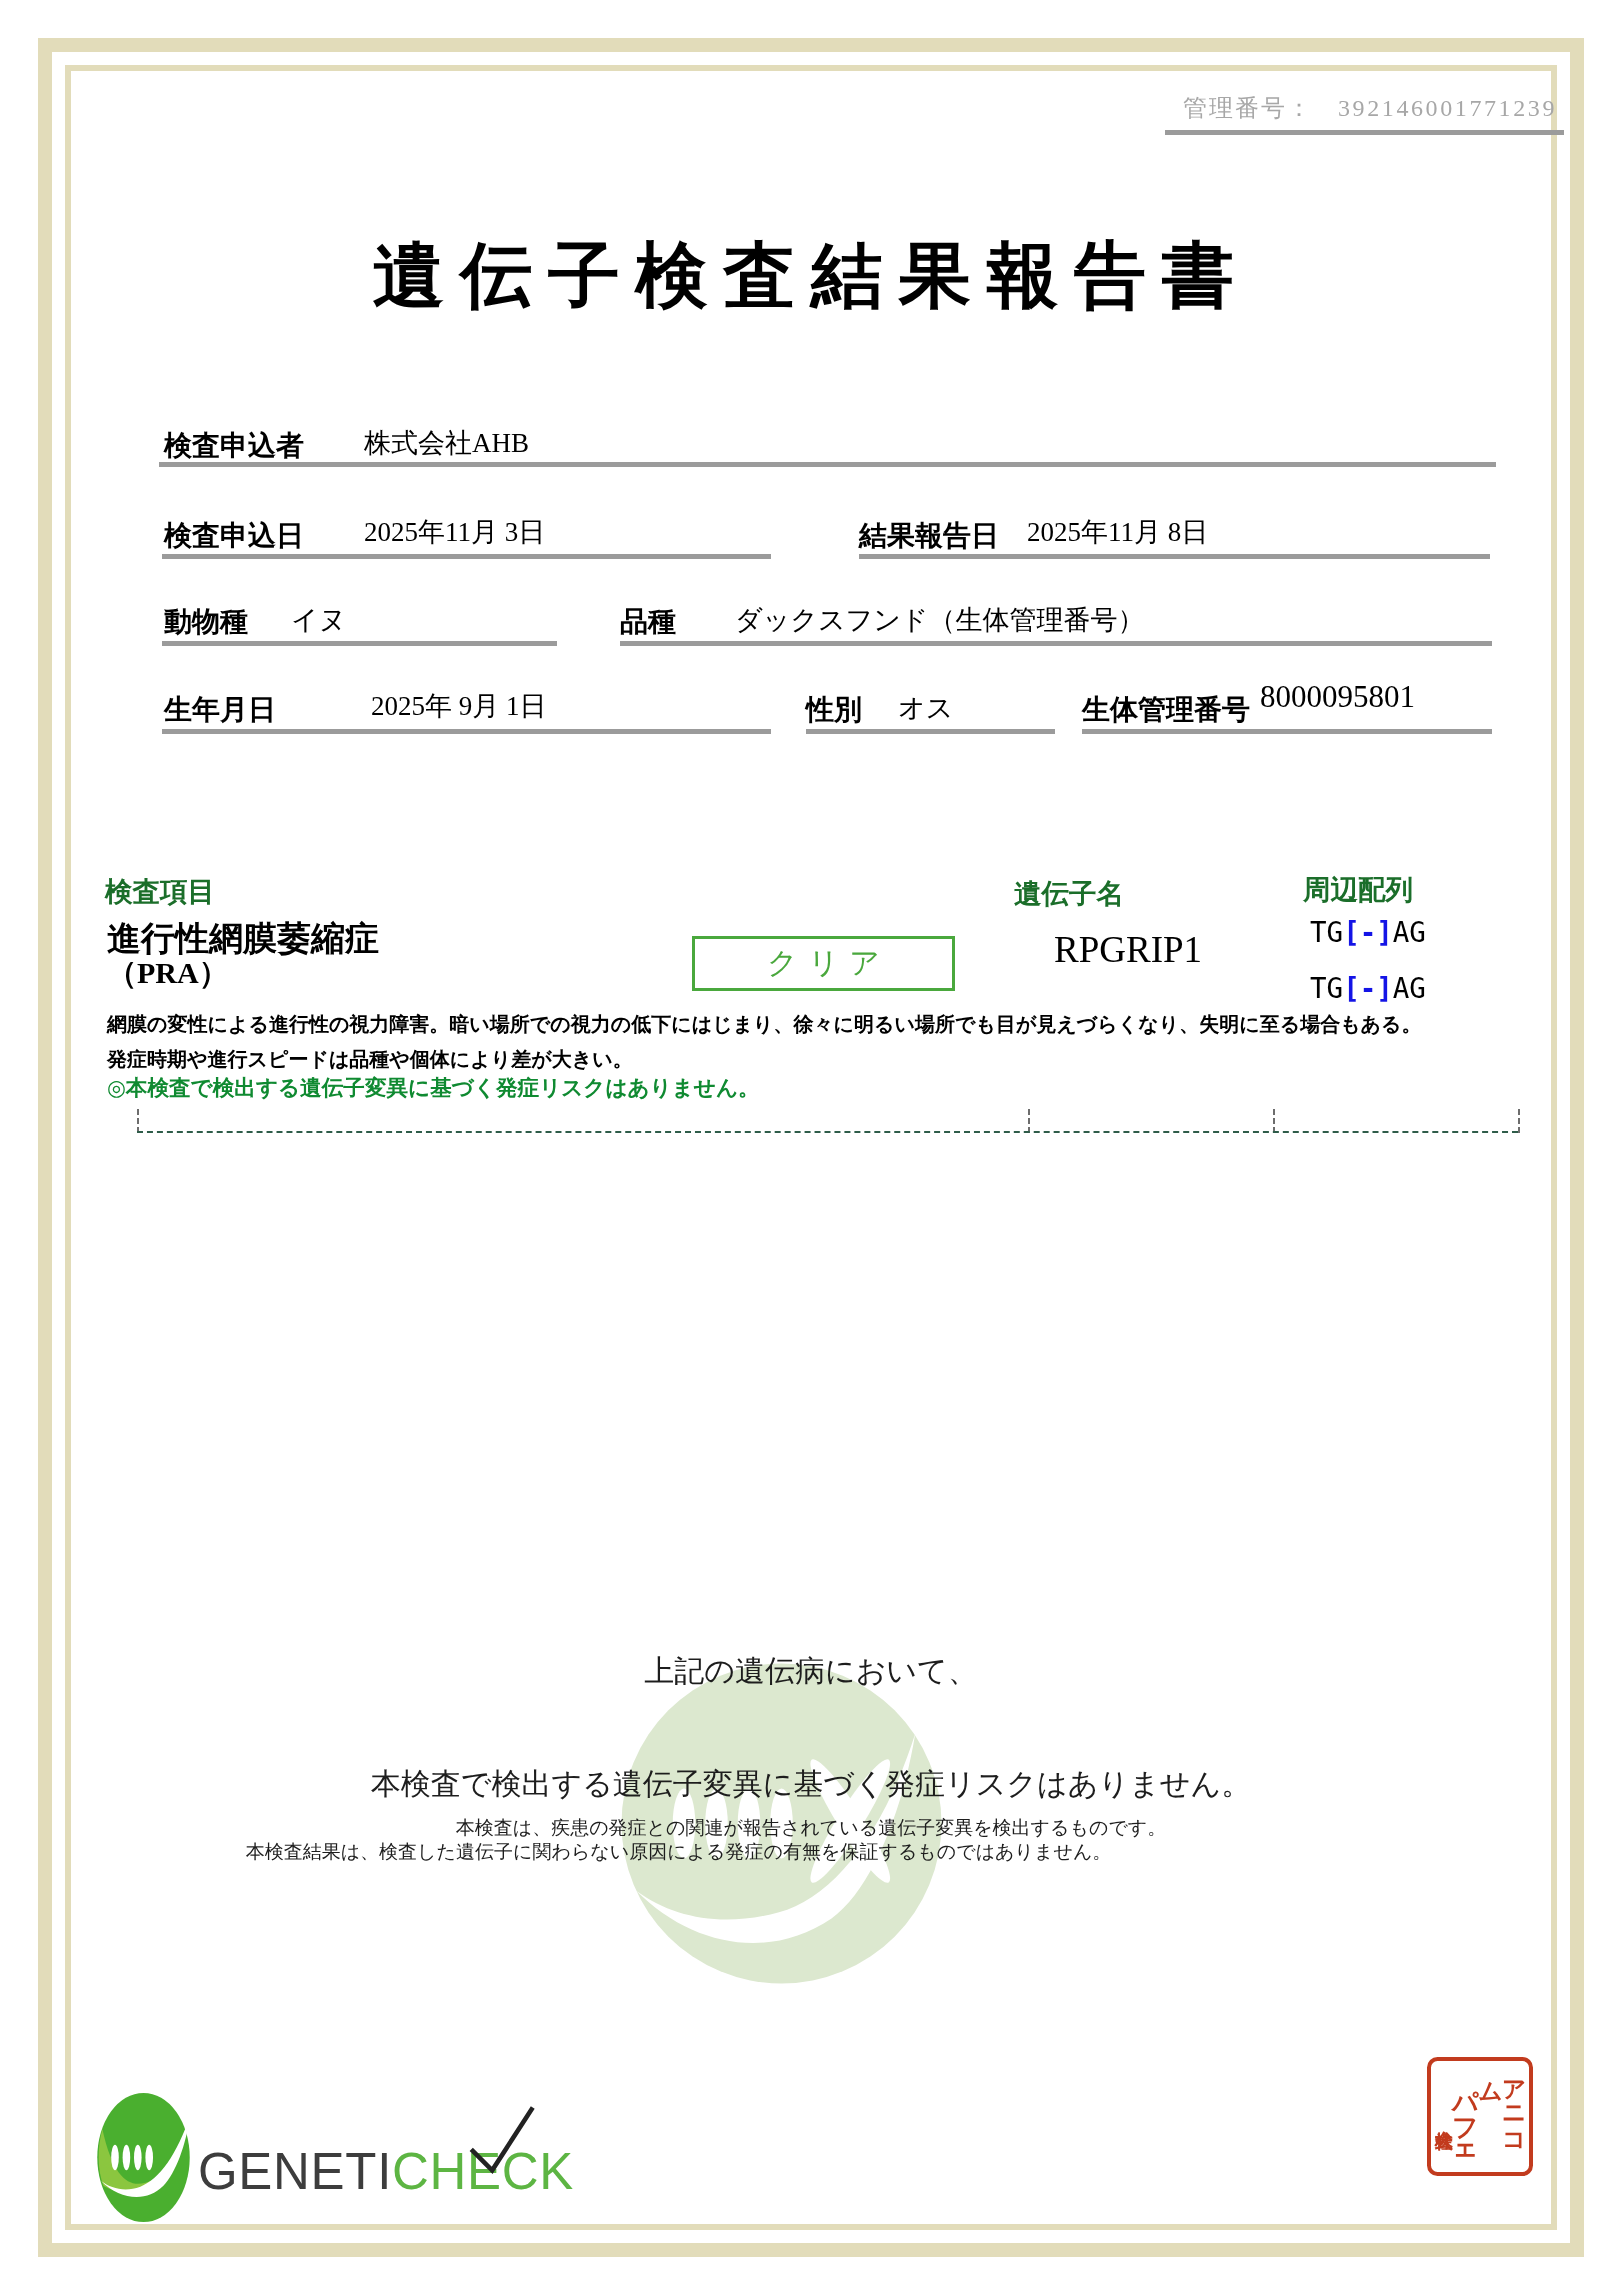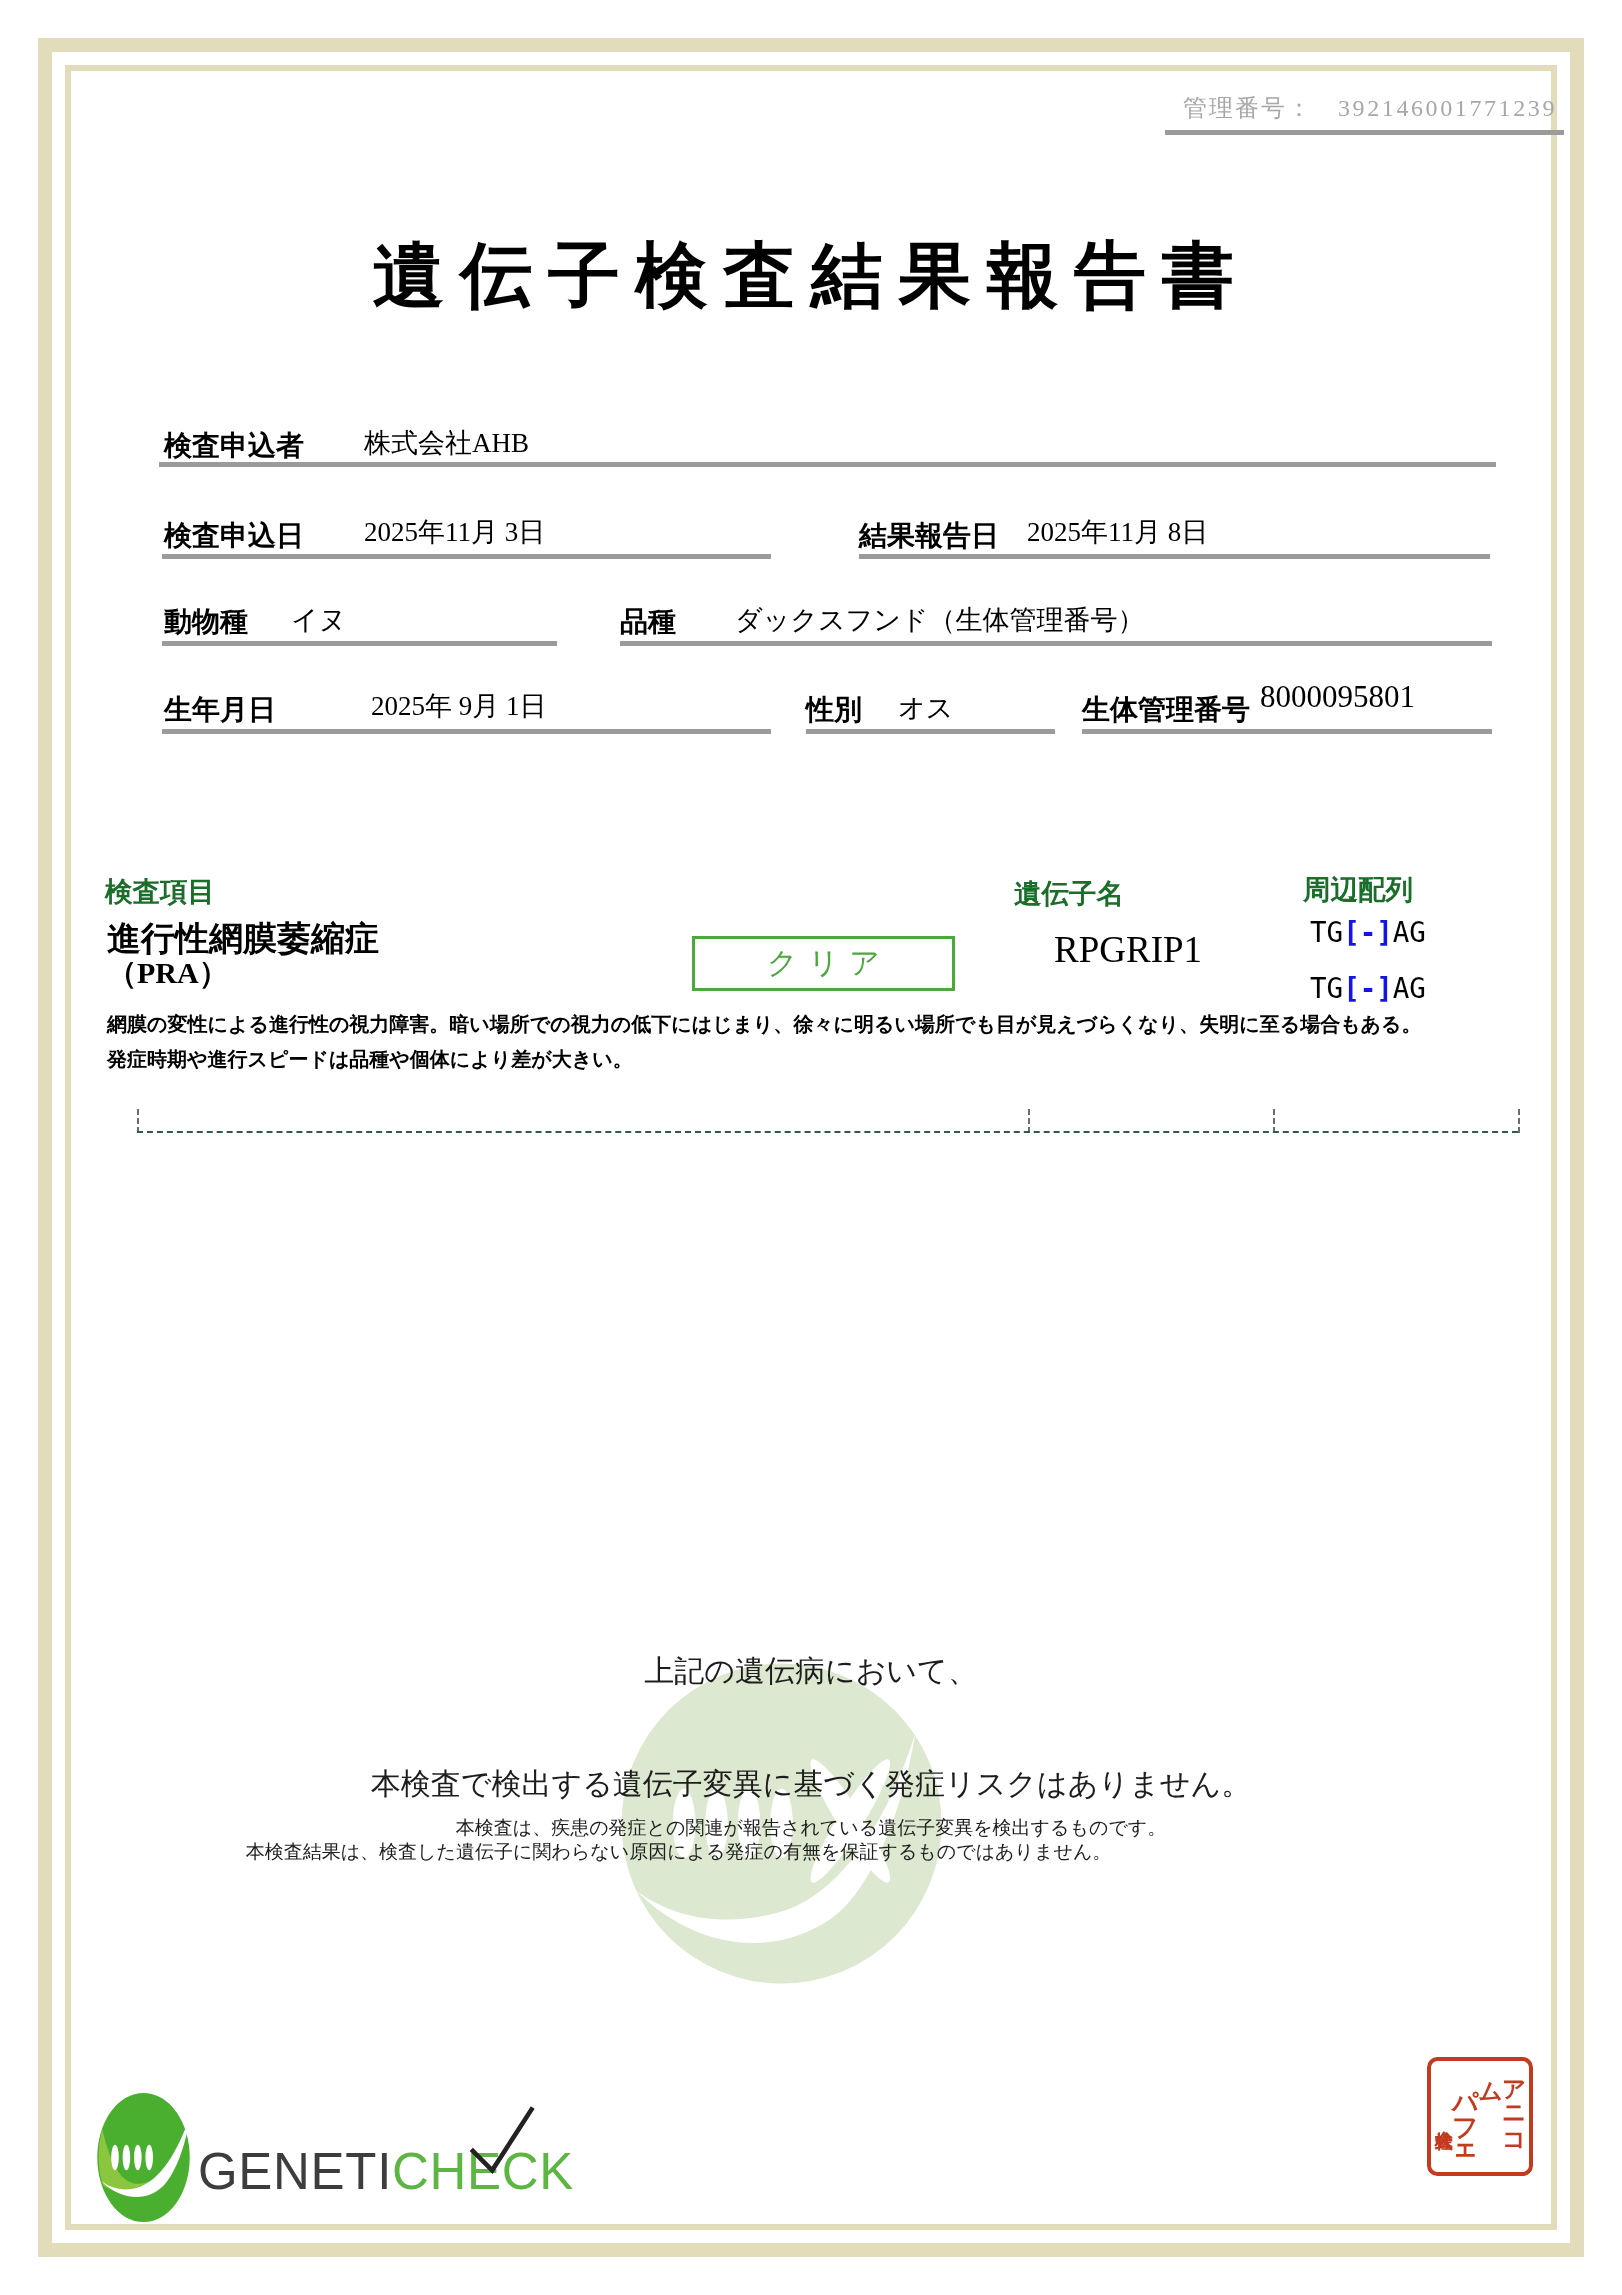--- a/index.html
+++ b/index.html
@@ -146,20 +146,21 @@
   <div class="abs sec-head z" style="top:872px;left:1303px;">周辺配列</div>
   <div class="abs seq z" style="top:916px;left:1310px;">
     <span>TG</span><span class="variant">[-]</span><span>AG</span>
   </div>
   <div class="abs seq z" style="top:972px;left:1310px;">
     <span>TG</span><span class="variant">[-]</span><span>AG</span>
   </div>
 
   <div class="abs desc z" style="top:1011px;">網膜の変性による進行性の視力障害。暗い場所での視力の低下にはじまり、徐々に明るい場所でも目が見えづらくなり、失明に至る場合もある。</div>
   <div class="abs desc z" style="top:1046px;">発症時期や進行スピードは品種や個体により差が大きい。</div>
+  <div class="abs risk z" style="top:1073px;left:107px;">◎本検査で検出する遺伝子変異に基づく発症リスクはありません。</div>
 
   <div class="tick" style="left:137px;"></div>
   <div class="tick" style="left:1028px;"></div>
   <div class="tick" style="left:1273px;"></div>
   <div class="tick" style="left:1518px;"></div>
   <div class="dotline"></div>
 
   <div class="abs sans sum1 z">上記の遺伝病において、</div>
   <div class="abs sans sum2 z">本検査で検出する遺伝子変異に基づく発症リスクはありません。</div>
   <div class="abs sans note1 z">本検査は、疾患の発症との関連が報告されている遺伝子変異を検出するものです。</div>

